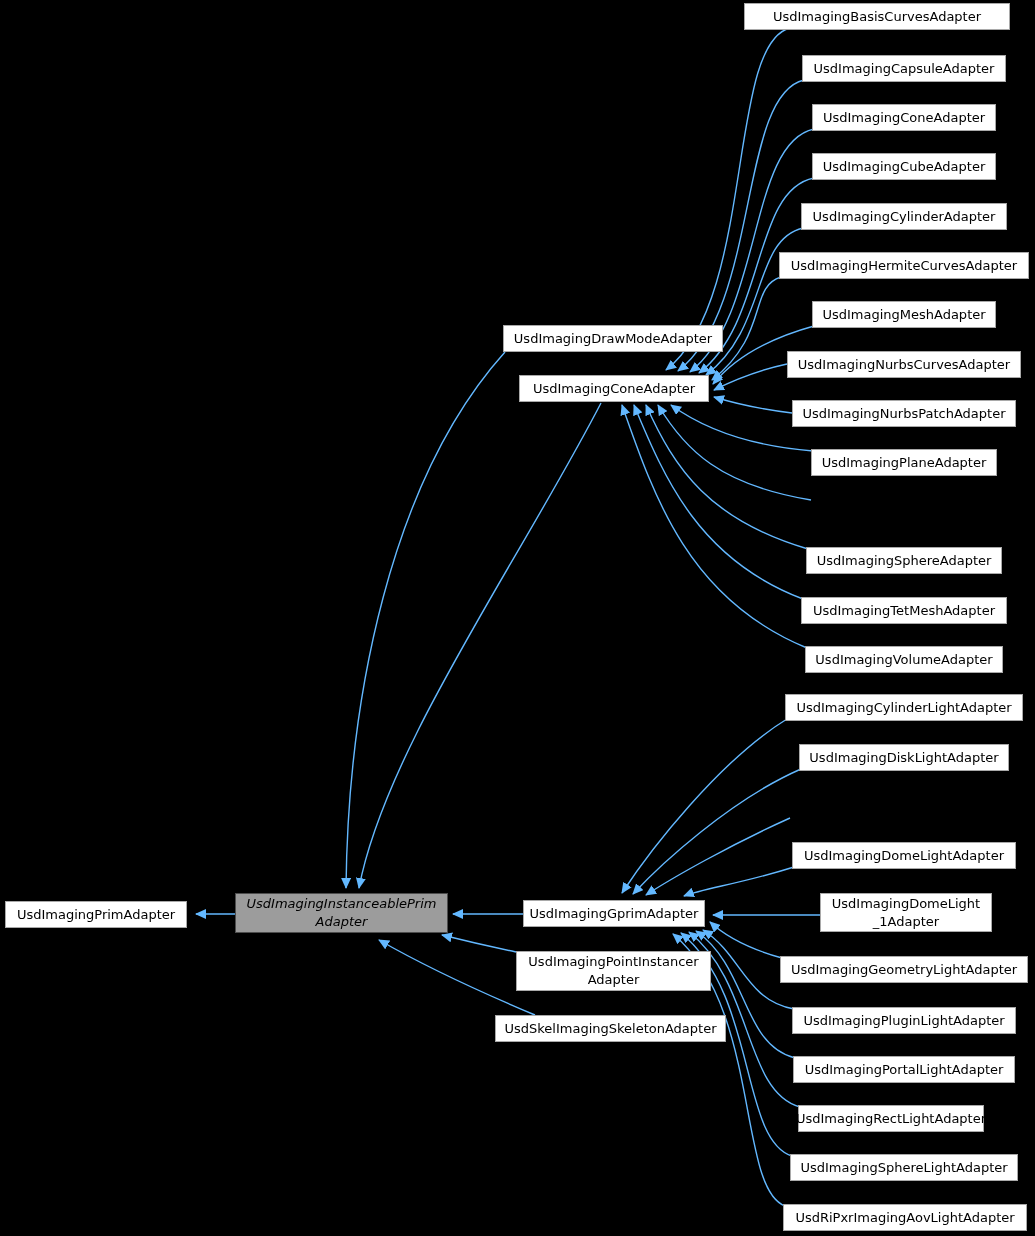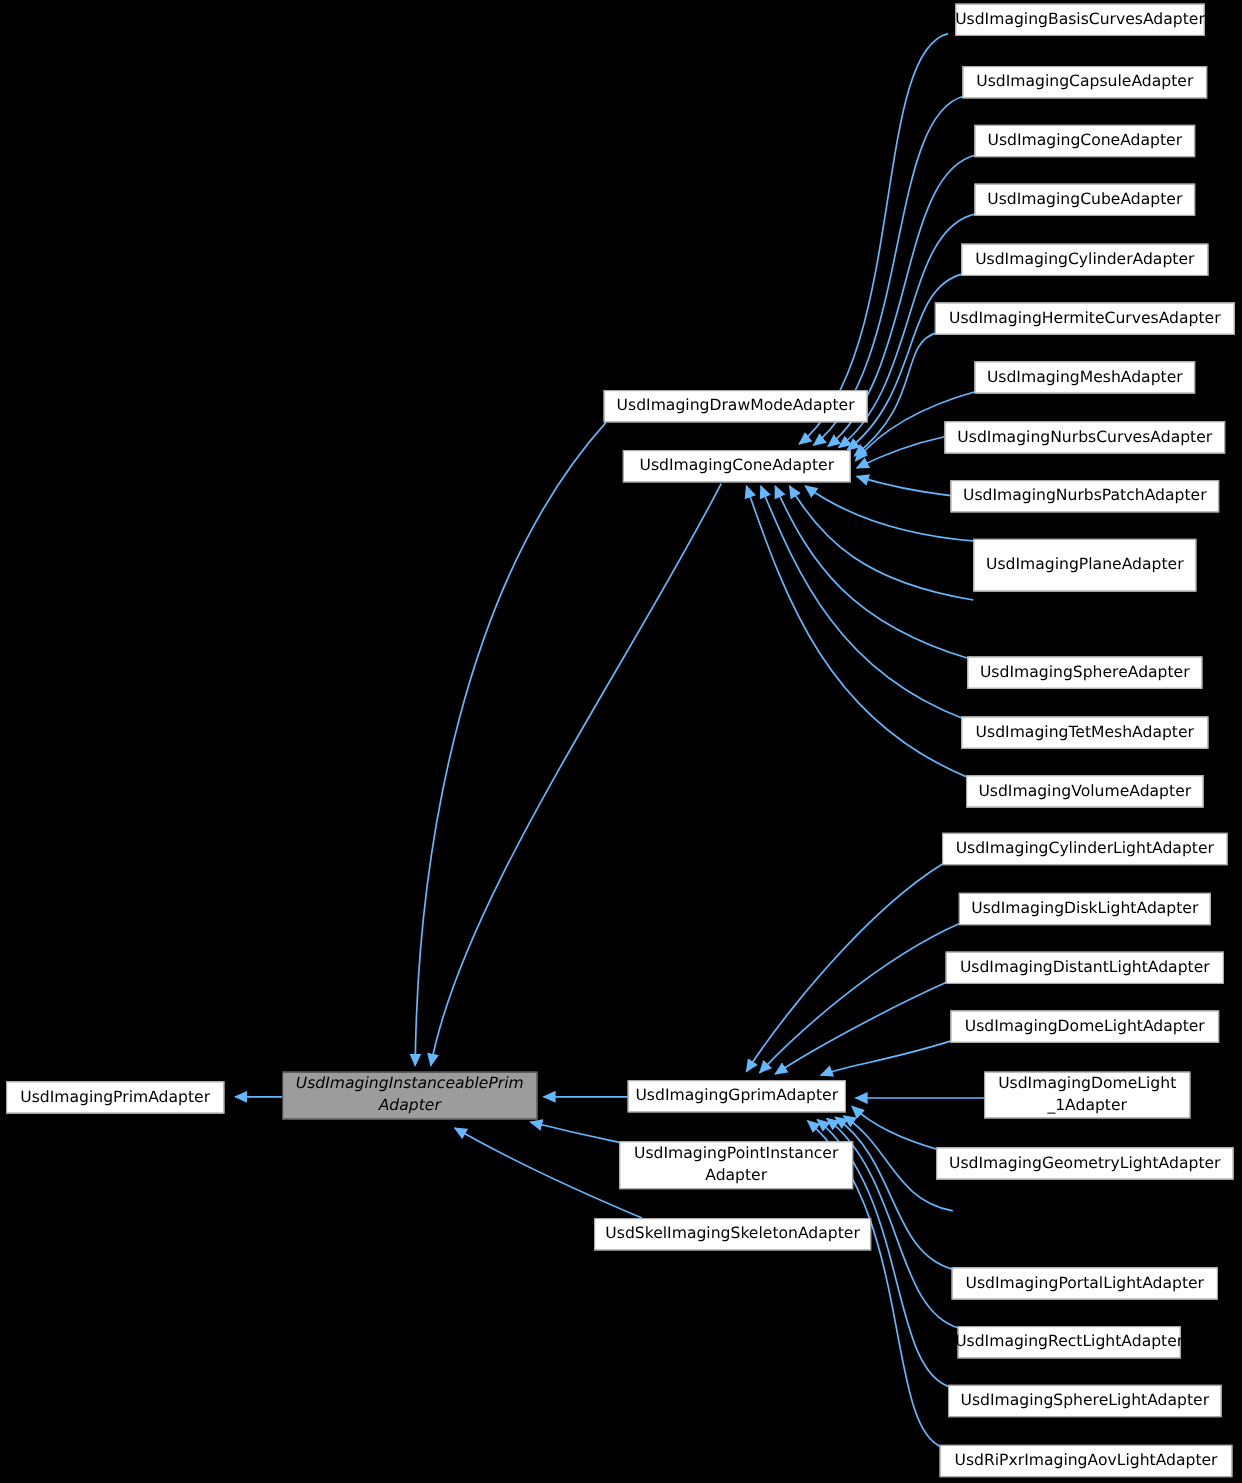--- a/index.html
+++ b/index.html
@@ -94,39 +94,39 @@
   <div class="node" style="left:5px;top:901px;width:182px;height:27px">UsdImagingPrimAdapter</div>
   <div class="node highlight" style="left:235px;top:893px;width:213px;height:40px">UsdImagingInstanceablePrim
 Adapter</div>
   <div class="node" style="left:503px;top:325px;width:220px;height:27px">UsdImagingDrawModeAdapter</div>
   <div class="node" style="left:519px;top:375px;width:190px;height:27px">UsdImagingConeAdapter</div>
   <div class="node" style="left:523px;top:900px;width:182px;height:27px">UsdImagingGprimAdapter</div>
   <div class="node" style="left:516px;top:951px;width:195px;height:40px">UsdImagingPointInstancer
 Adapter</div>
   <div class="node" style="left:495px;top:1015px;width:231px;height:27px">UsdSkelImagingSkeletonAdapter</div>
 
-  <div class="node" style="left:796px;top:3px;width:208px;height:27px">UsdImagingBasisCurvesAdapter</div>
+  <div class="node" style="left:744px;top:3px;width:266px;height:27px">UsdImagingBasisCurvesAdapter</div>
   <div class="node" style="left:802px;top:55px;width:204px;height:27px">UsdImagingCapsuleAdapter</div>
   <div class="node" style="left:812px;top:104px;width:184px;height:27px">UsdImagingConeAdapter</div>
   <div class="node" style="left:812px;top:153px;width:184px;height:27px">UsdImagingCubeAdapter</div>
   <div class="node" style="left:801px;top:203px;width:206px;height:27px">UsdImagingCylinderAdapter</div>
   <div class="node" style="left:779px;top:252px;width:250px;height:27px">UsdImagingHermiteCurvesAdapter</div>
   <div class="node" style="left:812px;top:301px;width:184px;height:27px">UsdImagingMeshAdapter</div>
   <div class="node" style="left:787px;top:351px;width:234px;height:27px">UsdImagingNurbsCurvesAdapter</div>
   <div class="node" style="left:792px;top:400px;width:224px;height:27px">UsdImagingNurbsPatchAdapter</div>
-  <div class="node" style="left:811px;top:449px;width:186px;height:44px">UsdImagingPlaneAdapter</div>
+  <div class="node" style="left:811px;top:449px;width:186px;height:27px">UsdImagingPlaneAdapter</div>
   <div class="node" style="left:806px;top:547px;width:196px;height:27px">UsdImagingSphereAdapter</div>
   <div class="node" style="left:801px;top:597px;width:206px;height:27px">UsdImagingTetMeshAdapter</div>
   <div class="node" style="left:805px;top:646px;width:198px;height:27px">UsdImagingVolumeAdapter</div>
 
   <div class="node" style="left:785px;top:694px;width:238px;height:27px">UsdImagingCylinderLightAdapter</div>
   <div class="node" style="left:799px;top:744px;width:210px;height:27px">UsdImagingDiskLightAdapter</div>
-  <div class="node" style="left:788px;top:793px;width:232px;height:27px">UsdImagingDistantLightAdapter</div>
   <div class="node" style="left:792px;top:842px;width:224px;height:27px">UsdImagingDomeLightAdapter</div>
   <div class="node" style="left:820px;top:893px;width:172px;height:39px">UsdImagingDomeLight
 _1Adapter</div>
   <div class="node" style="left:780px;top:956px;width:248px;height:27px">UsdImagingGeometryLightAdapter</div>
+  <div class="node" style="left:792px;top:1007px;width:224px;height:27px">UsdImagingPluginLightAdapter</div>
   <div class="node" style="left:793px;top:1056px;width:222px;height:27px">UsdImagingPortalLightAdapter</div>
   <div class="node" style="left:798px;top:1105px;width:186px;height:27px">UsdImagingRectLightAdapter</div>
   <div class="node" style="left:790px;top:1154px;width:228px;height:27px">UsdImagingSphereLightAdapter</div>
   <div class="node" style="left:783px;top:1204px;width:244px;height:27px">UsdRiPxrImagingAovLightAdapter</div>
 
 </div>
 
 </body></html>

